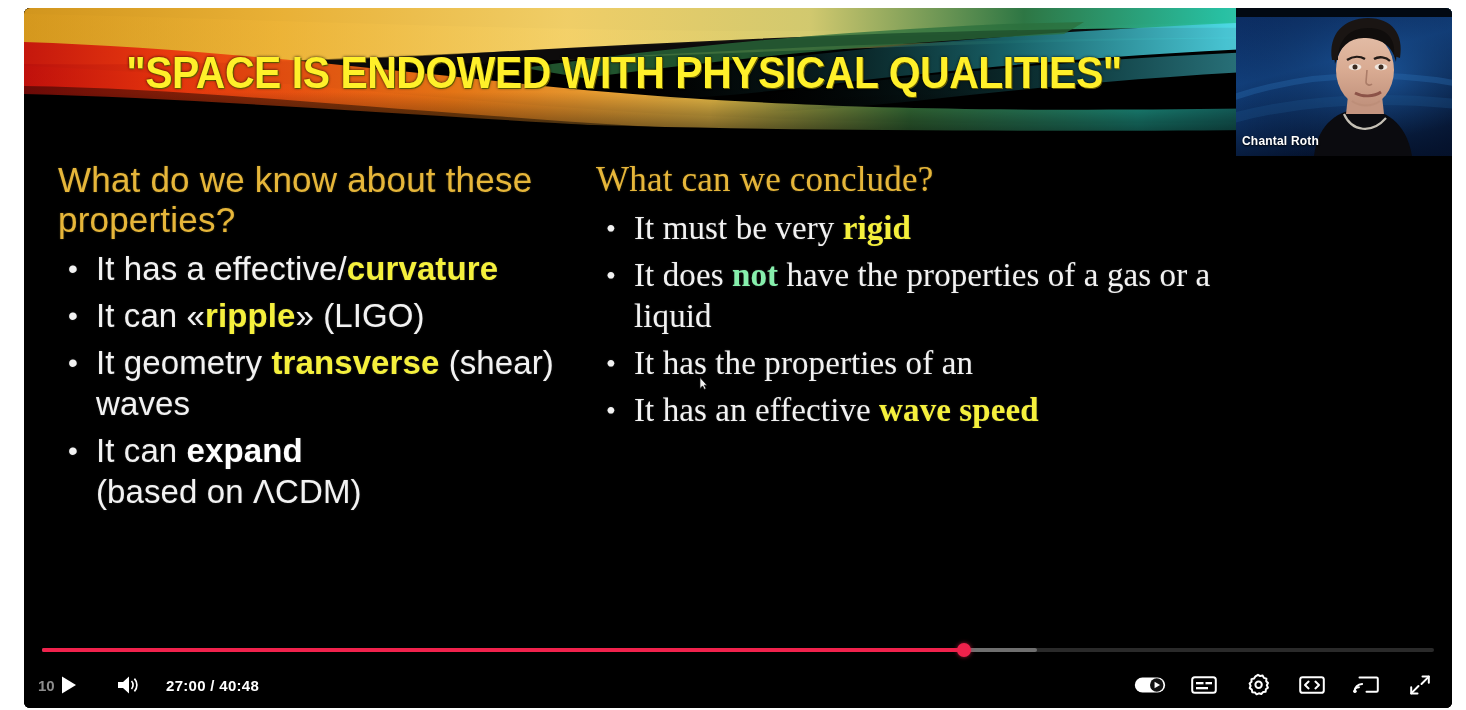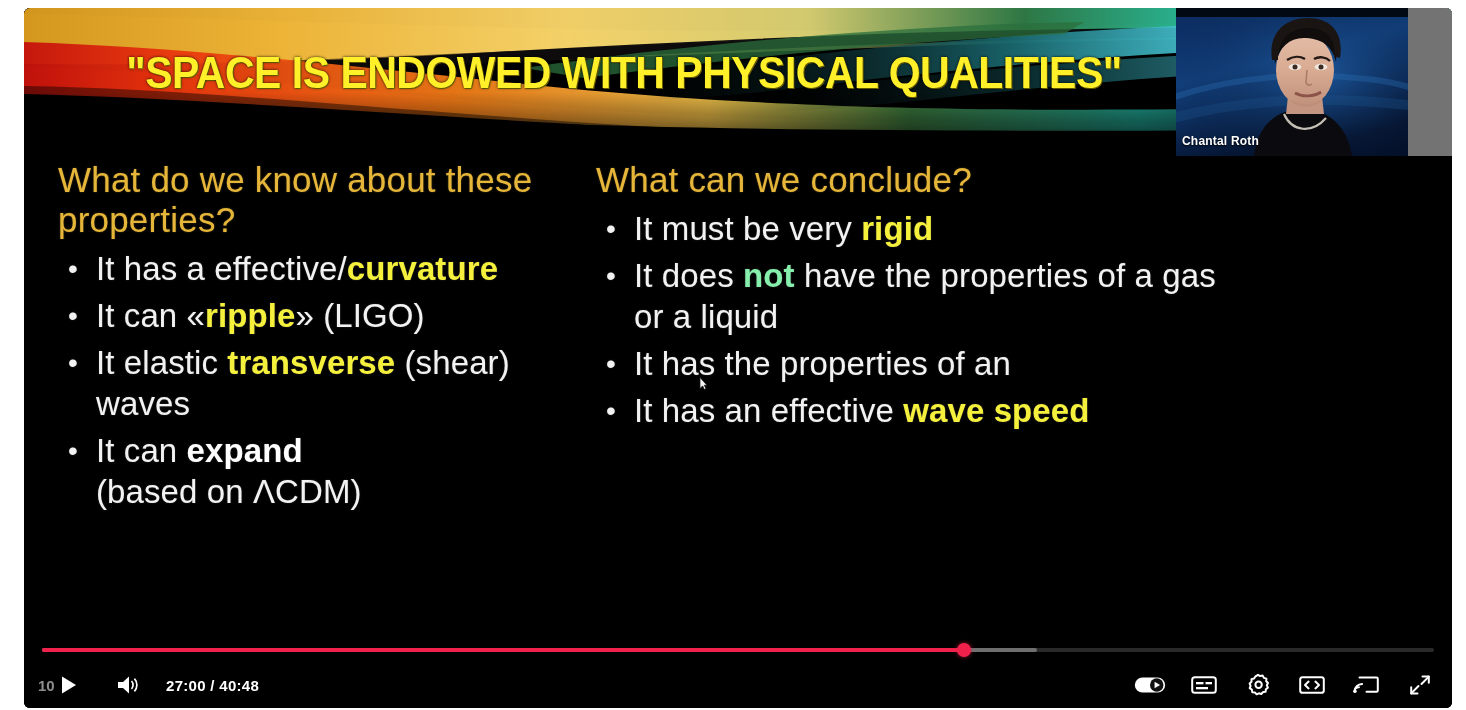--- a/index.html
+++ b/index.html
@@ -69,21 +69,21 @@
     text-shadow: 0 0 3px rgba(0,0,0,0.9), 1px 1px 0 #8a7a00;
     white-space: nowrap;
     z-index: 5;
   }
 
   
   #webcam {
     position: absolute;
     right: 0px;
     top: 0px;
-    width: 276px;
+    width: 216px;
     height: 148px;
     background: #737373;
     overflow: hidden;
     z-index: 8;
   }
   #webcam .bgwrap { position:absolute; inset:0; }
   #webcam svg { display:block; width:232px; height:148px; }
   #webcam-name {
     position: absolute;
     left: 6px;
@@ -102,21 +102,21 @@
     left: 12px;
     top: 152px;
     width: 1428px;
     height: 470px;
   }
   .col {
     position: absolute;
     top: 0;
   }
   #col-left  { left: 22px;  width: 548px; }
-  #col-right { left: 560px; width: 640px; }
+  #col-right { left: 560px; width: 640px; font-family: Liberation Serif, serif; }
 
   .col-heading {
     color: #e6b63a;
     font-size: 35px;
     line-height: 40px;
     font-weight: normal;
     letter-spacing: 0.2px;
     margin: 0 0 4px 0;
     text-shadow: 0 0 2px rgba(230,182,58,0.35);
   }
@@ -385,21 +385,21 @@
 
       <div id="body-cols">
 
         <div class="col" id="col-left">
           <div class="col-heading">What do we know about these properties?</div>
           <ul class="bullets">
             <li><span>It has a effective/</span><span class="hl-yellow">curvature</span><br></li>
 
             <li><span>It can «</span><span class="hl-yellow">ripple</span><span>» (LIGO)</span></li>
 
-            <li><span>It elastic </span><span class="hl-yellow">transverse</span><span> (shear) waves</span></li>
+            <li><span>It geometry </span><span class="hl-yellow">transverse</span><span> (shear) waves</span></li>
 
             <li><span>It can </span><span class="hl-white">expand</span><br><span>(based on ΛCDM)</span></li>
           </ul>
         </div>
 
         <div class="col" id="col-right">
           <div class="col-heading">What can we conclude?</div>
           <ul class="bullets">
             <li><span>It must be very </span><span class="hl-yellow">rigid</span></li>
 

